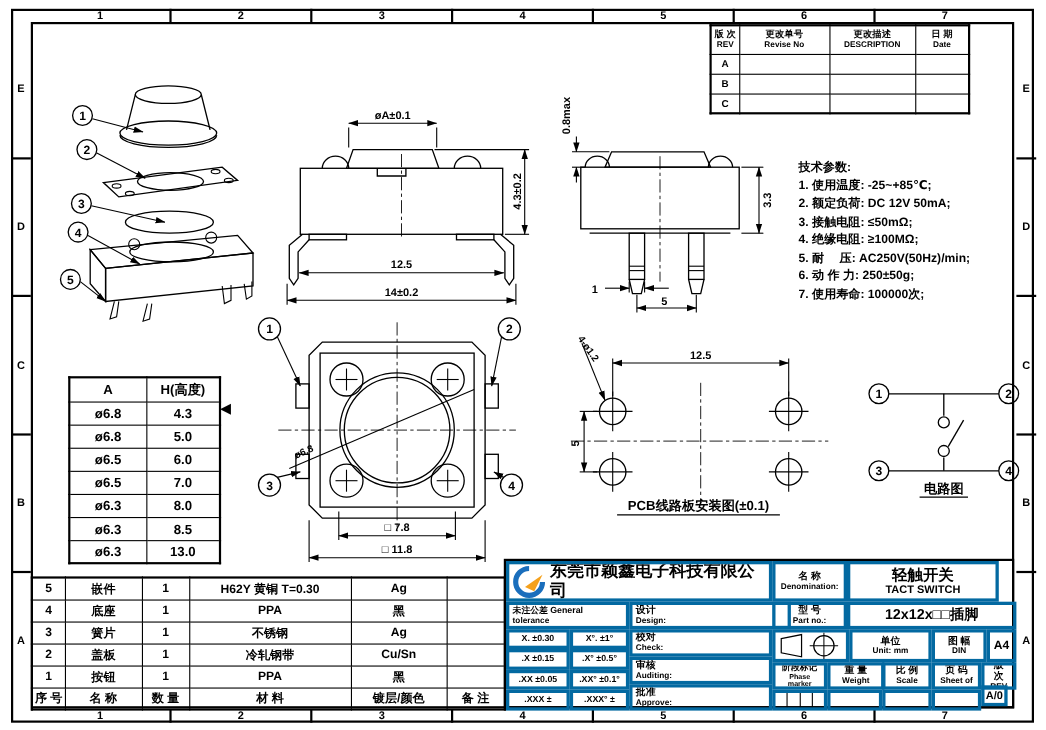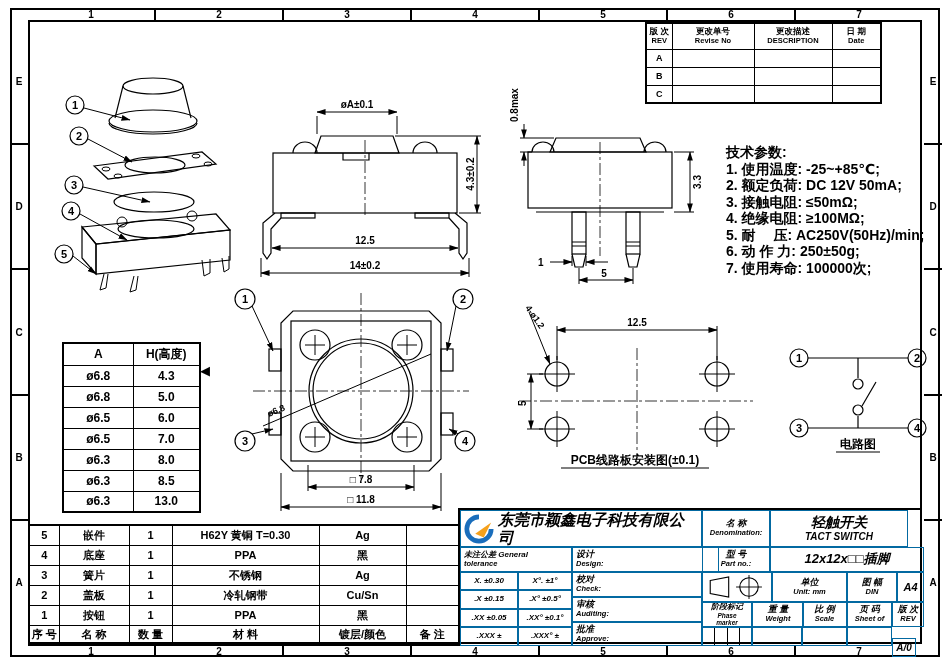--- a/index.html
+++ b/index.html
@@ -17,34 +17,34 @@
 
   table { border-collapse:collapse; table-layout:fixed; }
   td { border:1px solid #000; text-align:center; vertical-align:middle; overflow:hidden; white-space:nowrap; }
 
   .rev-table { left:645px; top:22px; width:235px; }
   .rev-table table { width:235px; border:2px solid #000; }
   .rev-table td { font-size:9px; height:18px; }
   .rev-table .hd { height:26px; font-size:8.5px; line-height:1.1; }
   .rev-table .en { font-size:7.5px; }
 
-  .tech { left:726px; top:144px; width:198px; font-size:14px; line-height:16.5px; white-space:nowrap; }
+  .tech { left:726px; top:144px; width:198px; font-size:11px; line-height:16.5px; white-space:nowrap; }
 
   .ah-table { left:62px; top:342px; }
   .ah-table table { width:137px; border:2px solid #000; }
   .ah-table td { font-size:12px; height:21px; }
   .ah-table .hd td { height:22px; }
   .ah-marker { left:200px; top:363px; font-size:13px; }
 
   .bom-table { left:28px; top:524px; }
   .bom-table table { width:430px; border:2px solid #000; }
   .bom-table td { font-size:11px; height:20px; }
 
   .tb { left:458px; top:508px; width:464px; height:136px; border:2px solid #000; }
-  .tb .cell { position:absolute; border:1px solid #0369a1; overflow:hidden; display:flex; flex-direction:column; justify-content:center; padding:1px 3px; line-height:1.1;font-style:italic; }
+  .tb .cell { position:absolute; border:3px solid #0369a1; overflow:hidden; display:flex; flex-direction:column; justify-content:center; padding:1px 3px; line-height:1.1; }
   .tb .zh { font-size:9px; }
   .tb .en { font-size:7.5px; }
   .tb .ctr { align-items:center; text-align:center; }
 
   svg { position:absolute; overflow:visible; }
   svg text { font-family:"Liberation Sans","DejaVu Sans",sans-serif; font-weight:bold; fill:#000; }
   .dl { fill:none; stroke:#000; stroke-width:1.2; }
   .th { fill:none; stroke:#000; stroke-width:1; }
   .cl { fill:none; stroke:#000; stroke-width:0.8; stroke-dasharray:12 3 3 3; }
   .dim { font-size:10px; }
@@ -588,18 +588,18 @@
 
     <div class="cell" style="left:242px;top:117px;width:50px;height:19px;flex-direction:row;padding:0">
       <div style="flex:1;border-right:1px solid #000"></div>
       <div style="flex:1;border-right:1px solid #000"></div>
       <div style="flex:1;border-right:1px solid #000"></div>
       <div style="flex:1"></div>
     </div>
     <div class="cell" style="left:292px;top:117px;width:50px;height:19px"></div>
     <div class="cell" style="left:342px;top:117px;width:45px;height:19px"></div>
     <div class="cell" style="left:387px;top:117px;width:45px;height:19px"></div>
-    <div class="cell ctr" style="left:432px;top:128px;width:24px;height:19px;font-size:10px">
+    <div class="cell ctr" style="left:432px;top:113px;width:24px;height:19px;font-size:10px">
       <span>A/0</span>
     </div>
   </div>
 
 </div>
 
 </body></html>

